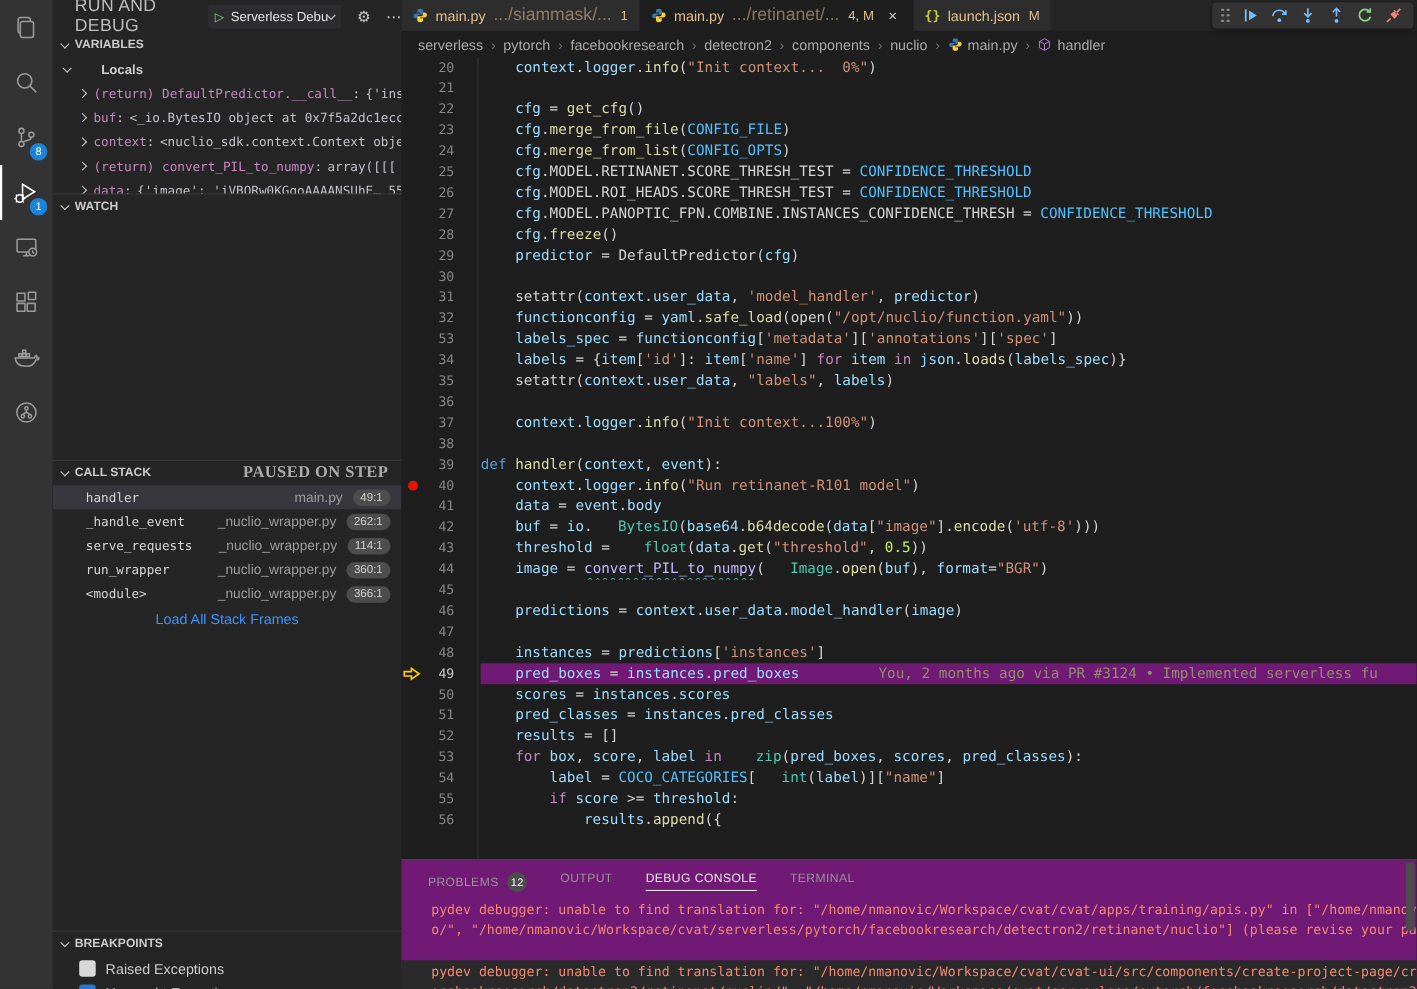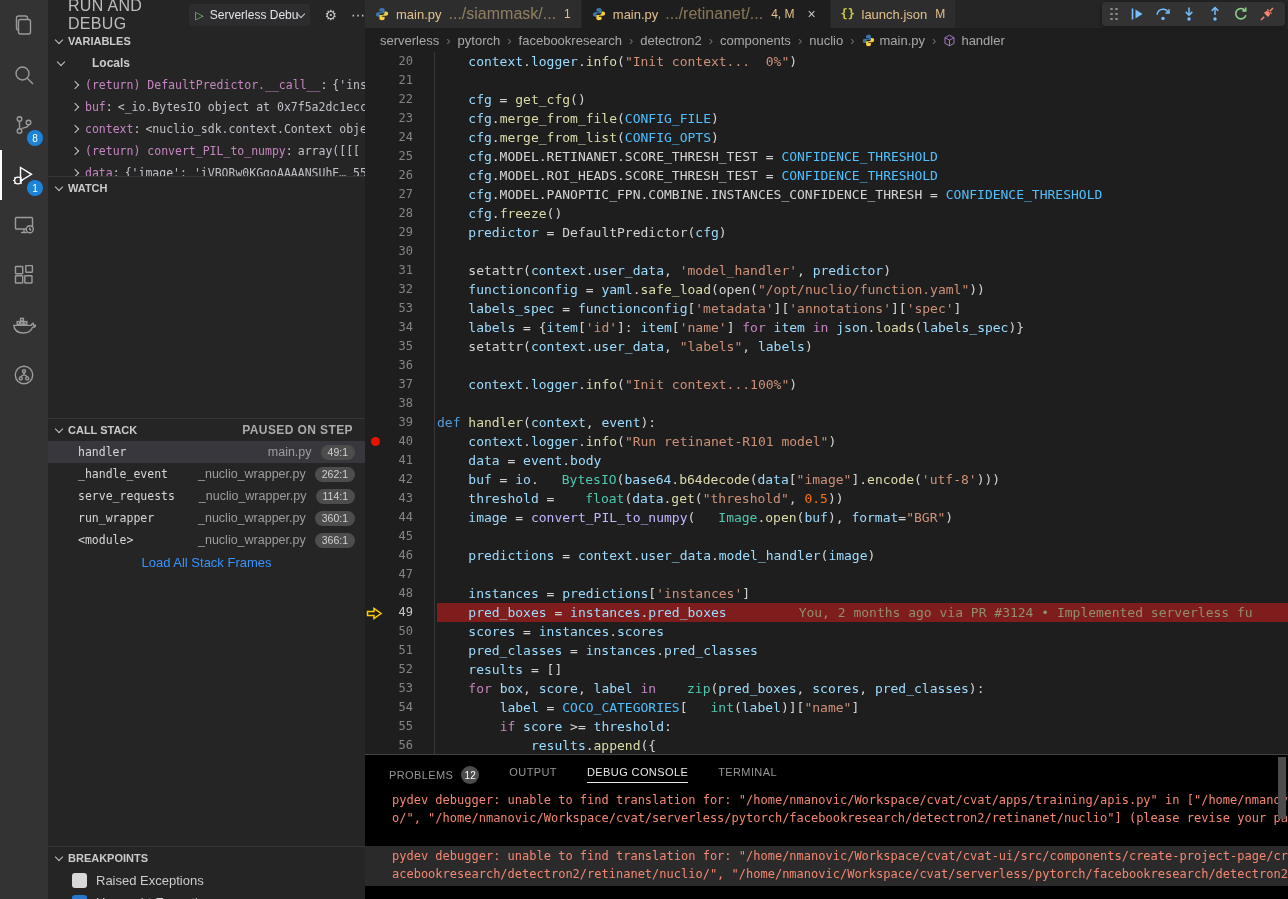--- a/index.html
+++ b/index.html
@@ -41,21 +41,21 @@
   .tree-row { height:22px; display:flex; align-items:center; padding-left:24px; white-space:nowrap; overflow:hidden;
     font-family:"DejaVu Sans Mono", monospace; font-size:11.5px; cursor:pointer; }
   .tree-row .chev { flex:none; margin-right:7px; }
   .vname { color:#c586c0; }
   .vsep { color:#cccccc; }
   .vval { color:#c0c0c8; margin-left:5px; }
 
   #sec-watch { top:176px; height:242px; border-top:1px solid rgba(255,255,255,.08); }
   #sec-callstack { top:418px; height:428px; border-top:1px solid rgba(255,255,255,.08); }
   #cs-head { display:flex; align-items:center; justify-content:space-between; padding-right:12px;gap:28px; }
-  #cs-status { font-size:12px; font-weight:bold; color:#ababab; letter-spacing:.4px; }
+  #cs-status { font-size:15px; font-weight:bold; color:#ababab; letter-spacing:.4px;font-family:Liberation Serif, serif; }
   .cs-row { height:22px; display:flex; align-items:center; padding:0 10px 0 30px; cursor:pointer; }
   .cs-row.sel { background:#37373d; }
   .cs-name { flex:1; color:#d6d6d6; font-family:"DejaVu Sans Mono", monospace; font-size:11.5px; white-space:nowrap; overflow:hidden; }
   .cs-file { color:#9d9d9d; margin-right:9px; font-size:12.5px; white-space:nowrap; }
   .cs-badge { background:#4d4d4d; color:#d0d0d0; border-radius:9px; padding:1.5px 7px; font-size:10.5px; flex:none; }
   #cs-link { color:#3794ff; text-align:center; margin-top:4px; font-size:13px; cursor:pointer; }
 
   #sec-breakpoints { top:846px; height:53px; border-top:1px solid rgba(255,255,255,.08); overflow:hidden; }
   .bp-row { height:22px; display:flex; align-items:center; padding-left:24px; color:#cccccc; cursor:pointer; }
   .bp-check { width:15px; height:15px; border-radius:3px; background:#d8d8d8; margin-right:9px; flex:none;
@@ -90,29 +90,29 @@
   #editor { flex:1; position:relative; overflow:hidden; font-family:"DejaVu Sans Mono", monospace; font-size:13px; }
   #indent-guide { position:absolute; left:69px; top:0; bottom:0; width:1px; background:#373737; }
   .cl { display:flex; height:19px; line-height:19px; position:relative; }
   .glyph { width:22px; flex:none; position:relative; cursor:pointer; }
   .bp-dot { position:absolute; left:6px; top:5px; width:9px; height:9px; border-radius:50%; background:#e51400; }
   .cur-arrow { position:absolute; left:1px; top:3px; }
   .lnum { width:26px; flex:none; text-align:right; color:#858585; font-size:12px; cursor:pointer; }
   .cl.cur .lnum { color:#c6c6c6; }
   .lgap { width:24px; flex:none; }
   .lcontent { flex:1; min-width:0; white-space:pre; overflow:hidden; cursor:text; }
-  .cl.cur .lcontent { background:#7f1d1d; }
+  .cl.cur .lcontent { background:#701a75; }
   .blame { color:#8f8f6b; margin-left:72px; }
   .tk-pl { color:#d4d4d4; } .tk-v { color:#9cdcfe; } .tk-f { color:#dcdcaa; }
   .tk-fw { color:#c4b5fd; text-decoration:underline wavy #3e9e8e 1px; text-underline-offset:4px; }
   .tk-t { color:#4ec9b0;padding-left:23px; } .tk-c { color:#4fc1ff; } .tk-s { color:#ce9178; }
-  .tk-n { color:#f97316; } .tk-k { color:#c586c0; } .tk-d { color:#569cd6; }
+  .tk-n { color:#bef264; } .tk-k { color:#c586c0; } .tk-d { color:#569cd6; }
 
   
-  #panel { height:145px; flex:none; border-top:1px solid #434346; background:#000000; position:relative; overflow:hidden; }
+  #panel { height:118px; flex:none; border-top:1px solid #434346; background:#701a75; position:relative; overflow:hidden; }
   #panel-tabs { height:35px; display:flex; align-items:flex-start; padding-left:24px; gap:30px; }
   .ptab { font-size:11px; letter-spacing:.4px; color:#969696; padding:11px 0 4px 0; display:flex; align-items:center; gap:8px;
     border-bottom:1px solid transparent; cursor:pointer; }
   .ptab.active { color:#e7e7e7; border-bottom-color:#e7e7e7; }
   .ptab-badge { background:#4d4d4d; color:#ffffff; border-radius:9px; min-width:18px; height:18px; display:flex; align-items:center; justify-content:center; font-size:10px; }
   #console { position:absolute; top:35px; left:0; right:0; bottom:0; font-family:"DejaVu Sans Mono", monospace; font-size:12px; color:#f48771; }
   .msg { padding:1px 0 3px 27px; }
   .msg div { height:18px; line-height:18px; white-space:pre; overflow:hidden; }
   .msg.hl { background:#2a2a2a; margin-top:16px; }
   #panel-scroll { position:absolute; top:2px; right:2px; width:8px; height:62px; background:#4c4c4c; cursor:pointer; }

